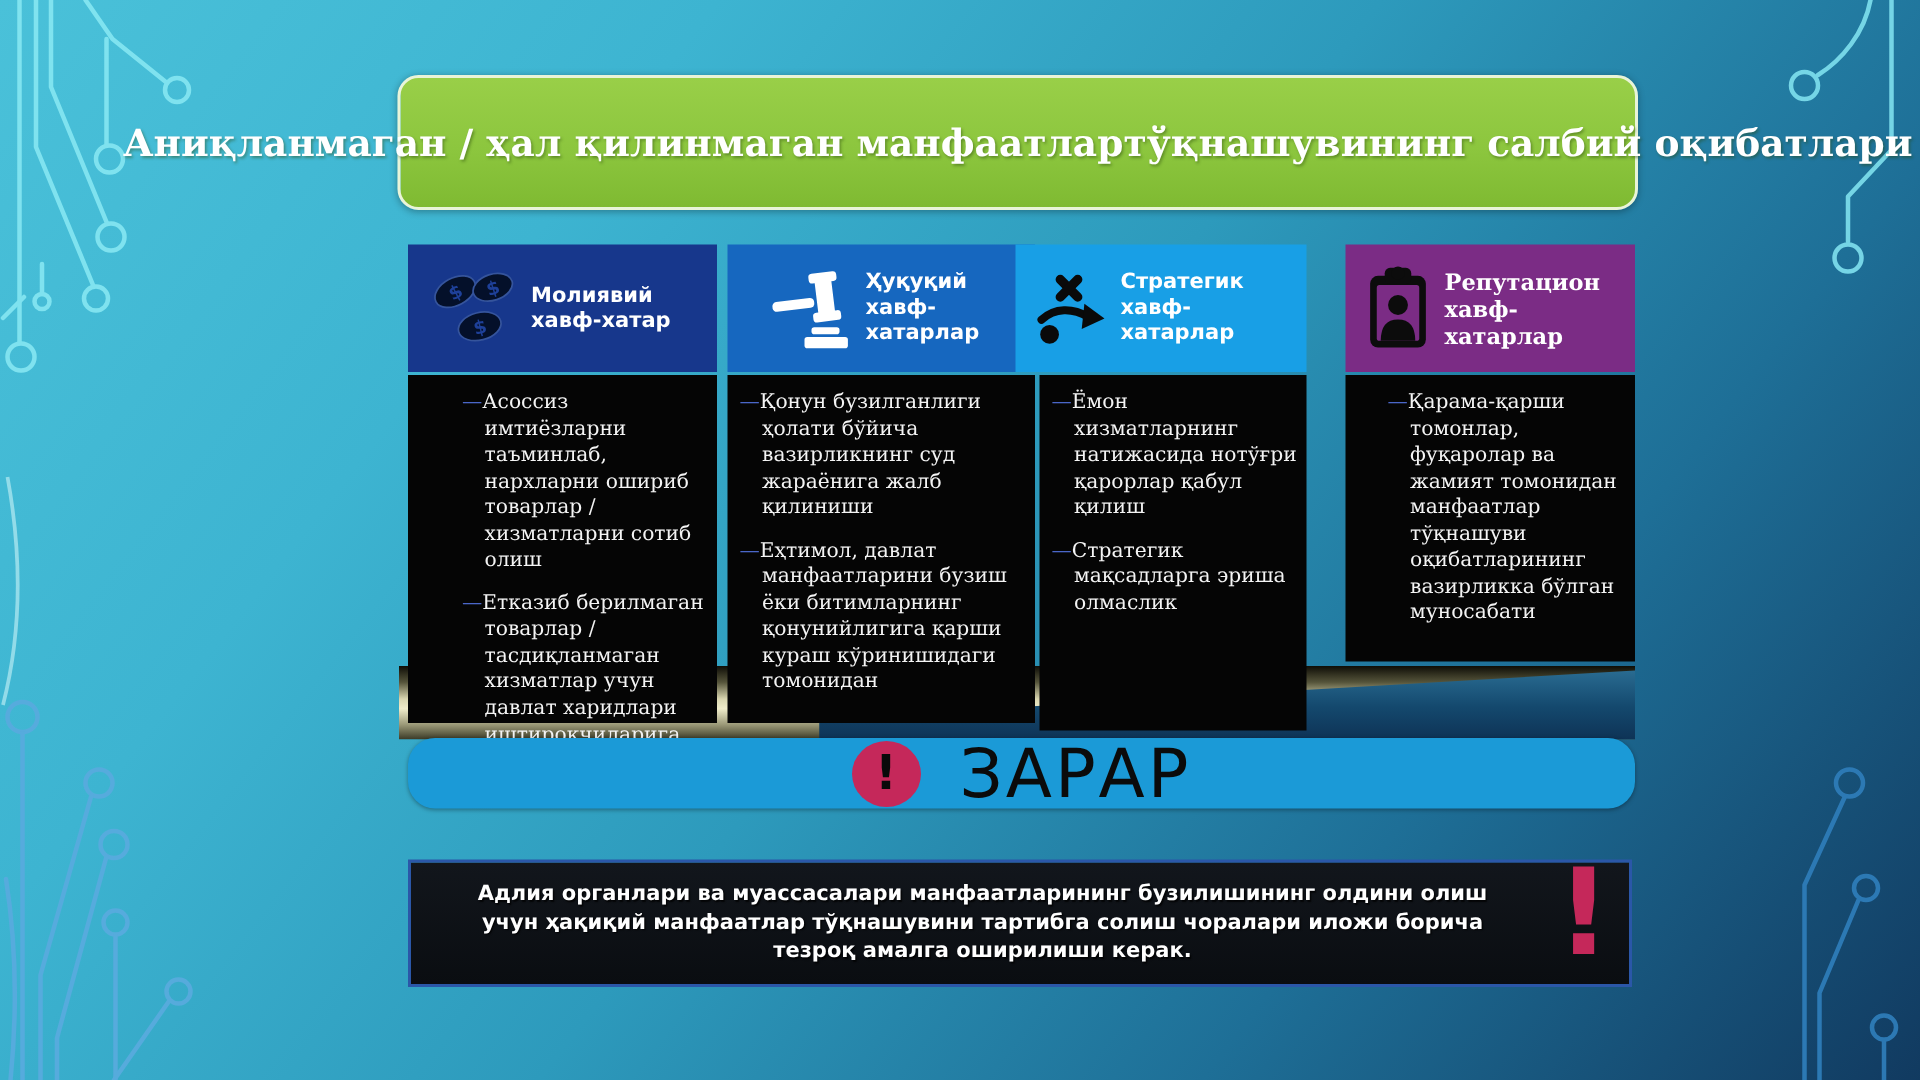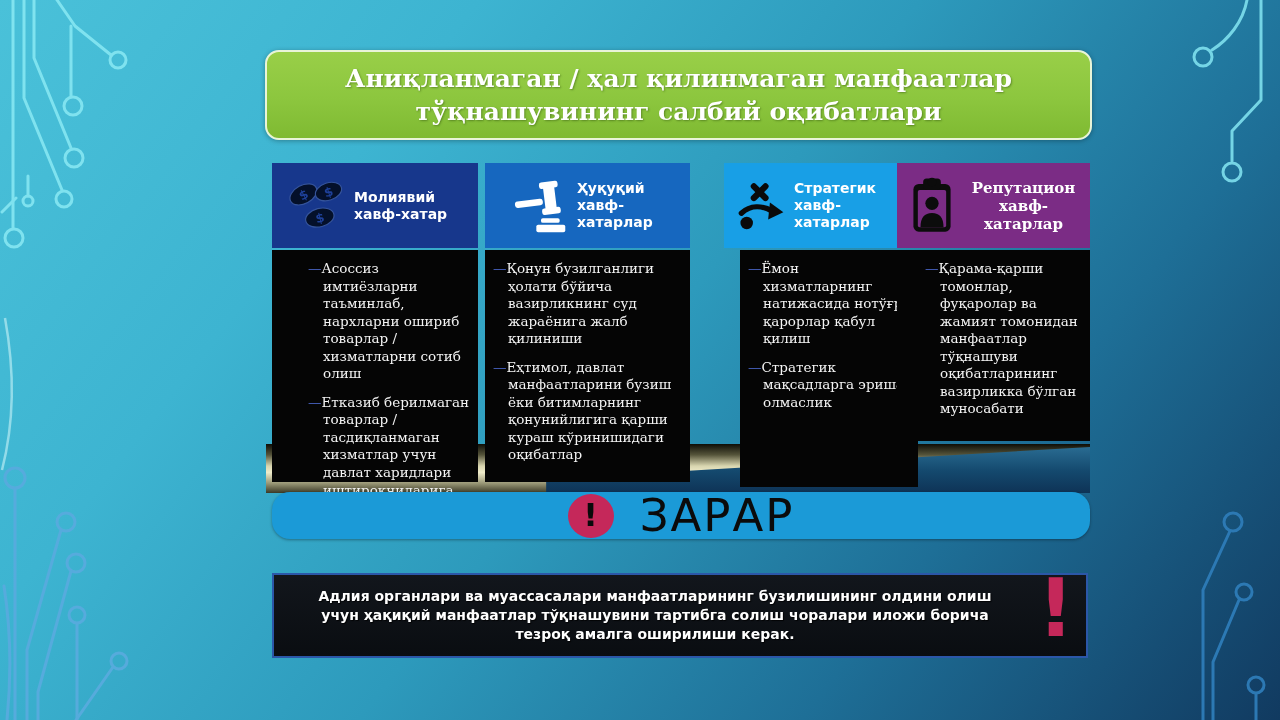--- a/index.html
+++ b/index.html
@@ -9,35 +9,35 @@
     font-family:"DejaVu Sans",sans-serif;
   }
   .circuits{position:absolute;inset:0;width:1280px;height:720px;}
 
   
   .title-box{
     position:absolute;left:265px;top:50px;width:823px;height:86px;
     background:linear-gradient(180deg,#99cf48 0%,#8cc63e 55%,#7fba32 100%);
     border:2px solid #e9f4d8;border-radius:14px;
     box-shadow:0 1px 5px rgba(0,0,0,.3);
-    display:flex;flex-direction:column;justify-content:center;align-items:center;
+    display:flex;flex-direction:row;justify-content:center;align-items:center;
   }
   .title-line{
     font-family:"DejaVu Serif",serif;font-weight:bold;font-size:25px;line-height:1.32;
     color:#ffffff;text-shadow:1px 1px 2px rgba(40,70,10,.45);white-space:nowrap;
   }
 
   
   .col{position:absolute;top:163px;z-index:2;}
   .col-header{
     height:85px;display:flex;align-items:center;gap:8px;padding:0 6px 0 12px;box-sizing:border-box;
     color:#fff;
   }
   .col-header .hdr-label{font-size:14px;font-weight:bold;line-height:1.2;}
-  .col.serif-hdr .hdr-label{font-family:"DejaVu Serif",serif;font-size:15px;text-align:center;}
+  .col.serif-hdr .hdr-label{font-family:"DejaVu Serif",serif;font-size:15px;}
   .icon-wrap{flex:0 0 auto;display:flex;align-items:center;justify-content:center;}
   .col-body{
     margin-top:2px;background:#050505;color:#f4f4f4;
     font-family:"DejaVu Serif",serif;font-size:13.5px;line-height:1.3;
     box-sizing:border-box;padding:10px 6px 8px 8px;
   }
   .col-body ul{list-style:none;margin:0;padding:0;}
   .col-body li{margin:0 0 11px 0;padding-left:15px;text-indent:-15px;}
   .col-body li::before{content:attr(data-bullet);color:#4a66c8;}
 
@@ -182,26 +182,26 @@
           </g>
           <rect x="30" y="41" width="20" height="5" rx="2"></rect>
           <rect x="25" y="48" width="31" height="8" rx="2"></rect>
         </svg>
       </span>
       <span class="hdr-label">Ҳуқуқий хавф-хатарлар</span>
     </div>
     <div class="col-body" style="height:232px;">
       <ul>
           <li data-bullet="—">Қонун бузилганлиги ҳолати бўйича вазирликнинг суд жараёнига жалб қилиниши</li>
-          <li data-bullet="—">Еҳтимол, давлат манфаатларини бузиш ёки битимларнинг қонунийлигига қарши кураш кўринишидаги оқибатлар</li>
-        </ul>
-    </div>
-  </div>
-
-  <div class="col" style="left:724px;width:194px;">
+          <li data-bullet="—">Еҳтимол, давлат манфаатларини бузиш ёки битимларнинг қонунийлигига қарши кураш кўринишидаги томонидан</li>
+        </ul>
+    </div>
+  </div>
+
+  <div class="col" style="left:677px;width:194px;">
     <div class="col-header" style="background: rgb(24, 159, 230);">
       <span class="icon-wrap">
         <svg width="50" height="50" viewBox="0 0 56 56">
           <g stroke="#0a0a0a" stroke-width="7" stroke-linecap="round" fill="none">
             <path d="M20,6 L33,19"></path>
               <path d="M33,6 L20,19"></path>
           </g>
           <path d="M6,36 C16,27 29,27 41,34" stroke="#0a0a0a" stroke-width="6" fill="none" stroke-linecap="round"></path>
           <polygon points="38,24 53,35 36,43" fill="#0a0a0a"></polygon>
           <circle cx="12" cy="47" r="7" fill="#0a0a0a"></circle>

